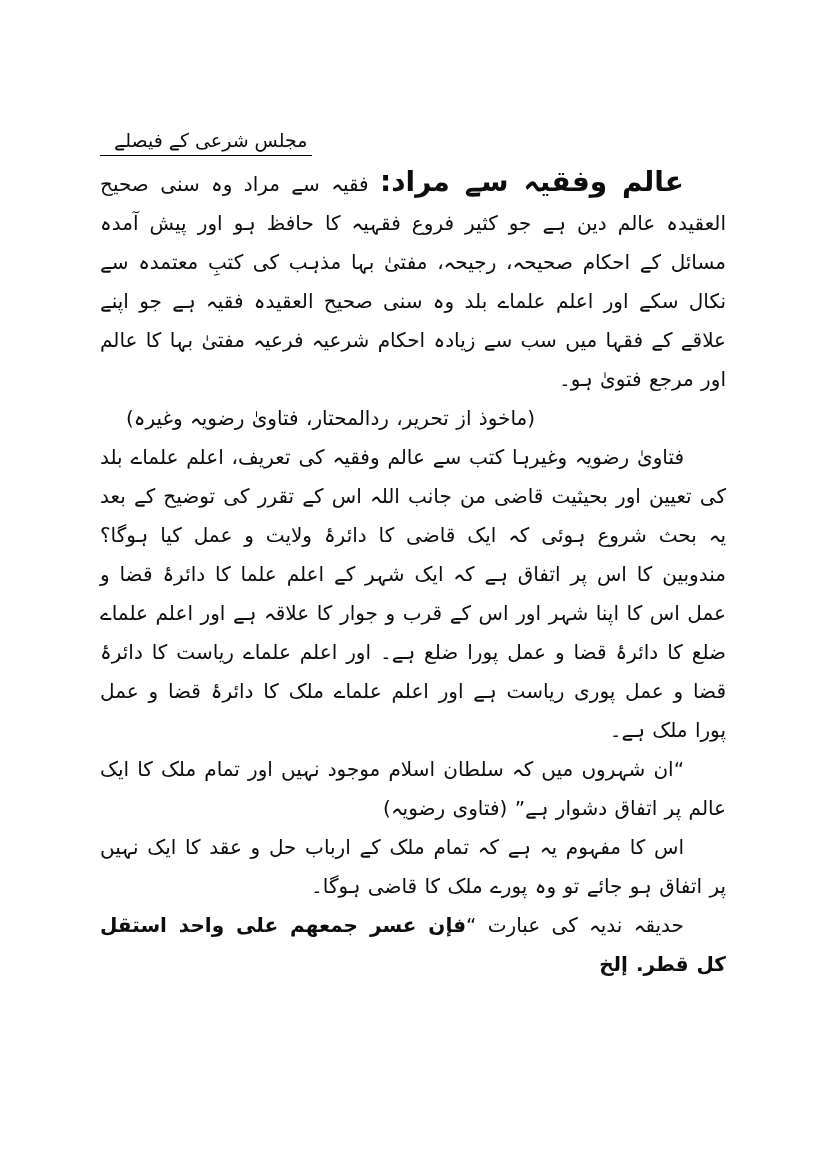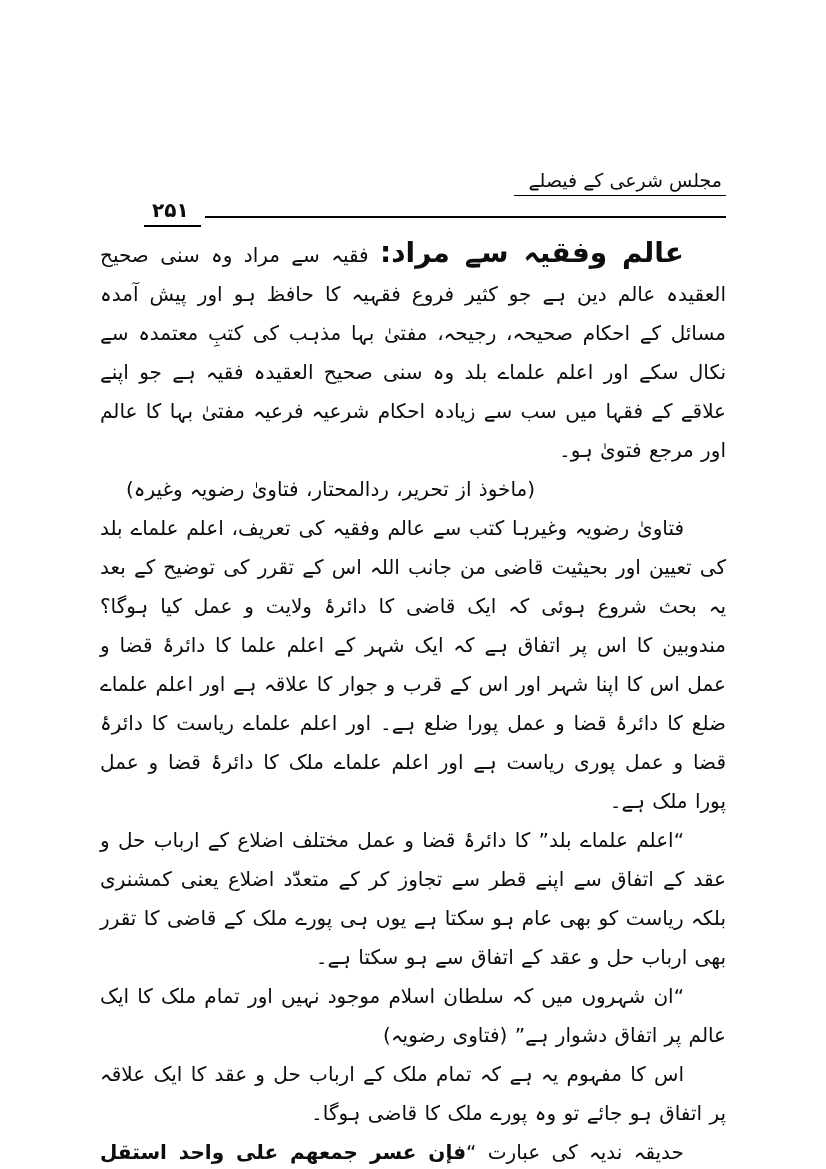--- a/index.html
+++ b/index.html
@@ -16,22 +16,20 @@
   }
   .page {
     box-sizing: border-box;
     width: 826px;
     height: 1169px;
     padding: 128px 100px 0 100px;
   }
 
   
   .hdr-title-row {
-    text-align: right;
-    margin-top: 40px;
   }
   .hdr-title {
     display: inline-block;
     direction: rtl;
     font-size: 19px;
     line-height: 24px;
     border-bottom: 1.5px solid #000;
     padding: 0 4px 3px 14px;
   }
   .hdr-rule-row {
@@ -84,52 +82,45 @@
 </style>
 </head>
 <body>
 
 <div class="page">
 
   <header>
     <div class="hdr-title-row">
       <span class="hdr-title">مجلس شرعی کے فیصلے</span>
     </div>
-    <div class="hdr-rule-row">
-      <span class="hdr-pagenum">۲۵۱</span>
-      <span class="hdr-rule"></span>
-    </div>
   </header>
 
   <main class="body-text">
 
     <p class="para indent">
       <b class="lead">عالم وفقیہ سے مراد:</b>
       <span>فقیہ سے مراد وہ سنی صحیح العقیدہ عالم دین ہے جو کثیر فروع فقہیہ کا حافظ ہو اور پیش آمدہ مسائل کے احکام صحیحہ، رجیحہ، مفتیٰ بہا مذہب کی کتبِ معتمدہ سے نکال سکے اور اعلم علماے بلد وہ سنی صحیح العقیدہ فقیہ ہے جو اپنے علاقے کے فقہا میں سب سے زیادہ احکام شرعیہ فرعیہ مفتیٰ بہا کا عالم اور مرجع فتویٰ ہو۔</span>
     </p>
 
     <p class="para citation">
       <span>(ماخوذ از تحریر، ردالمحتار، فتاویٰ رضویہ وغیرہ)</span>
     </p>
 
     <p class="para indent">
       <span>فتاویٰ رضویہ وغیرہا کتب سے عالم وفقیہ کی تعریف، اعلم علماے بلد کی تعیین اور بحیثیت قاضی من جانب اللہ اس کے تقرر کی توضیح کے بعد یہ بحث شروع ہوئی کہ ایک قاضی کا دائرۂ ولایت و عمل کیا ہوگا؟ مندوبین کا اس پر اتفاق ہے کہ ایک شہر کے اعلم علما کا دائرۂ قضا و عمل اس کا اپنا شہر اور اس کے قرب و جوار کا علاقہ ہے اور اعلم علماے ضلع کا دائرۂ قضا و عمل پورا ضلع ہے۔ اور اعلم علماے ریاست کا دائرۂ قضا و عمل پوری ریاست ہے اور اعلم علماے ملک کا دائرۂ قضا و عمل پورا ملک ہے۔</span>
     </p>
 
-    <p class="para indent">
-      <span>“اعلم علماے بلد” کا دائرۂ قضا و عمل مختلف اضلاع کے ارباب حل و عقد کے اتفاق سے اپنے قطر سے تجاوز کر کے متعدّد اضلاع یعنی کمشنری بلکہ ریاست کو بھی عام ہو سکتا ہے یوں ہی پورے ملک کے قاضی کا تقرر بھی ارباب حل و عقد کے اتفاق سے ہو سکتا ہے۔</span>
-    </p>
 
 
     <p class="para indent">
       <span>“ان شہروں میں کہ سلطان اسلام موجود نہیں اور تمام ملک کا ایک عالم پر اتفاق دشوار ہے” (فتاوی رضویہ)</span>
     </p>
 
     <p class="para indent">
-      <span>اس کا مفہوم یہ ہے کہ تمام ملک کے ارباب حل و عقد کا ایک علاقہ پر اتفاق ہو جائے تو وہ پورے ملک کا قاضی ہوگا۔</span>
+      <span>اس کا مفہوم یہ ہے کہ تمام ملک کے ارباب حل و عقد کا ایک نہیں پر اتفاق ہو جائے تو وہ پورے ملک کا قاضی ہوگا۔</span>
     </p>
 
     <p class="para indent">
       <span>حدیقہ ندیہ کی عبارت “</span><span class="arabic-quote">فإن عسر جمعهم على واحد استقل كل قطر. إلخ</span>
     </p>
 
   </main>
 
 </div>
 

